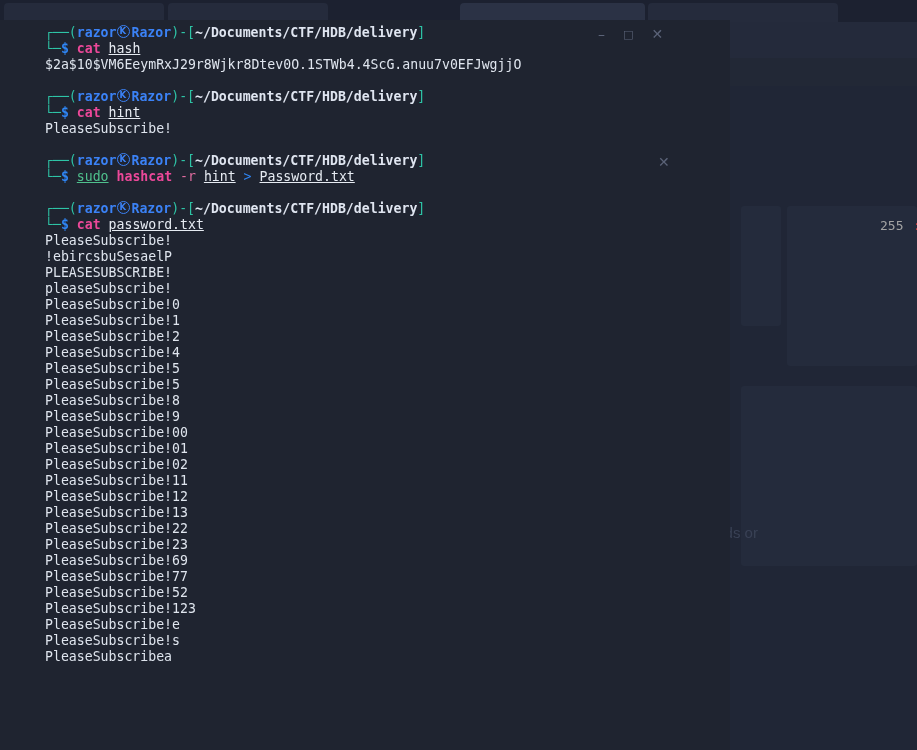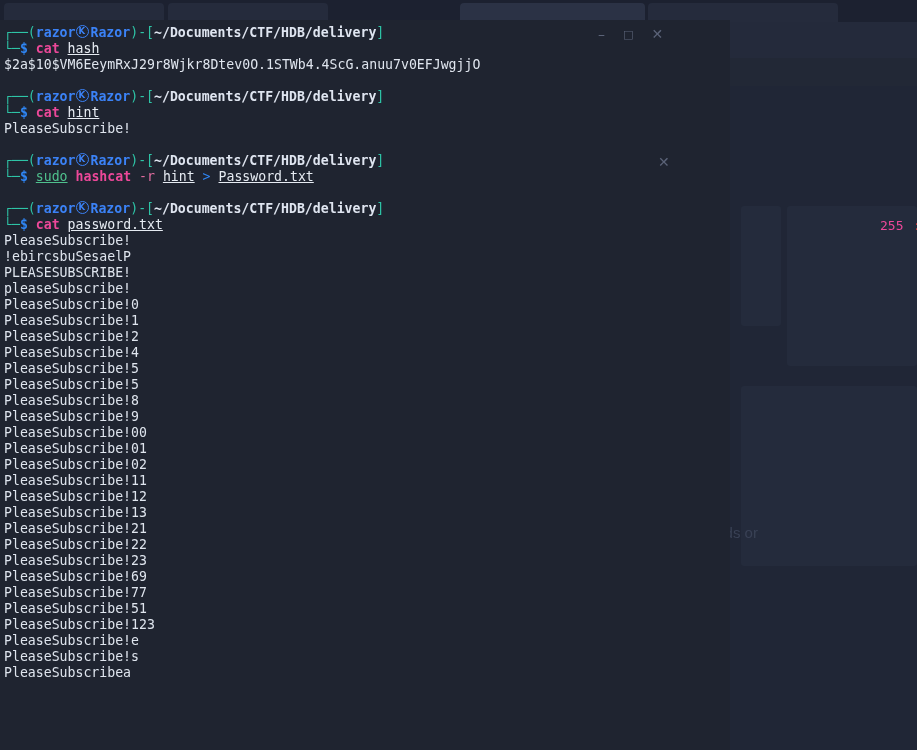--- a/index.html
+++ b/index.html
@@ -125,21 +125,21 @@
     border: 1px solid #2f3648; border-radius: 5px;
     background: #272e3f;
   }
   .bg-help {
     position: absolute; left: 684px; top: 730px;
     font-size: 14px; color: #2f3648;
     font-family: "Liberation Sans", sans-serif;
   }
   .bg-count {
     position: absolute; left: 880px; top: 218px;
-    font-size: 13px; color: #ec4899;
+    font-size: 13px; color: #a3a3a3;
     font-family: "DejaVu Sans Mono", monospace;
   }
   .bg-count-red {
     position: absolute; left: 913px; top: 218px;
     font-size: 13px; color: #d03c3c;
     font-family: "DejaVu Sans Mono", monospace;
   }
 
   
   .term {
@@ -163,21 +163,21 @@
     color: #596179;
   }
   .winbtn {
     font-family: "DejaVu Sans", sans-serif;
     font-size: 14px; color: #5b6378;
     cursor: default;
     line-height: 1;
   }
   .winbtn.sq { font-size: 11px; }
 
-  .term-body { padding: 5px 0 0 0; }
+  .term-body { padding: 5px 0 0 0; margin-left: 41px; }
 
   .line { white-space: pre; padding-left: 4px; height: 16px; }
 
   
   .c-brack  { color: #2ec4a6; }          
   .c-user   { color: #3b82f6; font-weight: bold; }  
   .c-host   { color: #3b82f6; font-weight: bold; }
   .c-path   { color: #dfe5f0; font-weight: bold; }
   .c-dollar { color: #2f86f5; font-weight: bold; }
   .c-cmd    { color: #ec4899; font-weight: bold; }
@@ -333,26 +333,25 @@
           <div class="line c-out">PleaseSubscribe!5</div>
           <div class="line c-out">PleaseSubscribe!5</div>
           <div class="line c-out">PleaseSubscribe!8</div>
           <div class="line c-out">PleaseSubscribe!9</div>
           <div class="line c-out">PleaseSubscribe!00</div>
           <div class="line c-out">PleaseSubscribe!01</div>
           <div class="line c-out">PleaseSubscribe!02</div>
           <div class="line c-out">PleaseSubscribe!11</div>
           <div class="line c-out">PleaseSubscribe!12</div>
           <div class="line c-out">PleaseSubscribe!13</div>
-          <div class="line c-out">PleaseSubscribe!21</div>
           <div class="line c-out">PleaseSubscribe!22</div>
           <div class="line c-out">PleaseSubscribe!23</div>
           <div class="line c-out">PleaseSubscribe!69</div>
           <div class="line c-out">PleaseSubscribe!77</div>
-          <div class="line c-out">PleaseSubscribe!51</div>
+          <div class="line c-out">PleaseSubscribe!52</div>
           <div class="line c-out">PleaseSubscribe!123</div>
           <div class="line c-out">PleaseSubscribe!e</div>
           <div class="line c-out">PleaseSubscribe!s</div>
           <div class="line c-out">PleaseSubscribea</div>
         </div>
     </div>
   </div>
 
 </div>
 

